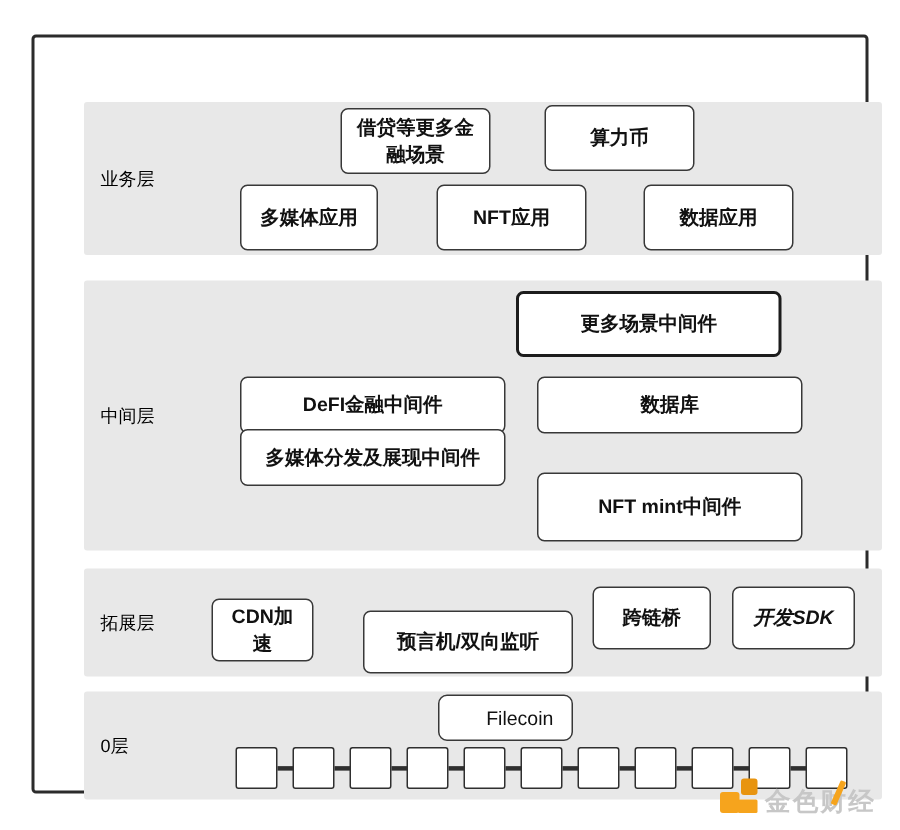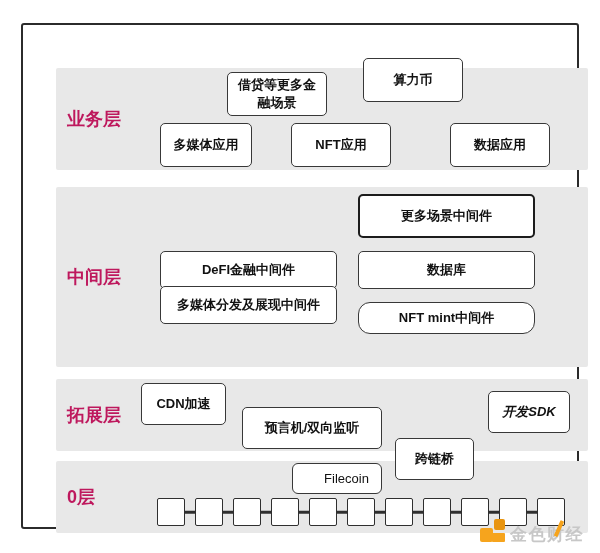--- a/index.html
+++ b/index.html
@@ -27,23 +27,23 @@
     border-radius:2px;
   }
   .band-business{top:43px;height:102px;}
   .band-middleware{top:162px;height:180px;}
   .band-extension{top:354px;height:72px;}
   .band-layer0{top:436px;height:72px;}
 
   .layer-label{
     position:absolute;
     left:44px;
-    font-size:18px;
-    font-weight:700;
-    color:#be185d;
+    font-size:12px;
+    font-weight:400;
+    color:#000000;
     line-height:16px;
     white-space:nowrap;
   }
   .ll-business{top:86px;}
   .ll-middleware{top:244px;}
   .ll-extension{top:382px;}
   .ll-layer0{top:464px;}
 
   .node{
     position:absolute;
@@ -56,34 +56,34 @@
     text-align:center;
     font-size:13px;
     font-weight:600;
     line-height:1.35;
     padding:2px 6px;
     box-sizing:border-box;
     color:#111;
   }
   
   .n-loan      {left:204px;top:47px;width:100px;height:44px;}
-  .n-hashpower {left:340px;top:33px;width:100px;height:44px;}
+  .n-hashpower {left:340px;top:45px;width:100px;height:44px;}
   .n-multimedia{left:137px;top:98px;width:92px;height:44px;}
   .n-nftapp    {left:268px;top:98px;width:100px;height:44px;text-align:center;}
-  .n-dataapp   {left:406px;top:98px;width:100px;height:44px;margin-left:21px;}
-  
-  .n-morescene {left:335px;top:169px;width:177px;height:44px;border:2.5px solid #1c1c1c;}
+  .n-dataapp   {left:406px;top:98px;width:100px;height:44px;}
+  
+  .n-morescene {left:321px;top:169px;width:177px;height:44px;border:2.5px solid #1c1c1c;}
   .n-defi      {left:137px;top:226px;width:177px;height:38px;}
   .n-database  {left:335px;top:226px;width:177px;height:38px;}
   .n-mmdist    {left:137px;top:261px;width:177px;height:38px;}
-  .n-nftmint   {left:335px;top:277px;width:177px;height:32px;border-radius:12px;}
-  
-  .n-cdn       {left:118px;top:358px;width:85px;height:42px;}
+  .n-nftmint   {left:335px;top:290px;width:177px;height:46px;}
+  
+  .n-cdn       {left:118px;top:374px;width:68px;height:42px;}
   .n-oracle    {left:219px;top:382px;width:140px;height:42px;}
-  .n-bridge    {left:372px;top:366px;width:79px;height:42px;margin-top:47px;}
+  .n-bridge    {left:372px;top:366px;width:79px;height:42px;}
   .n-sdk       {left:465px;top:366px;width:82px;height:42px;font-style:italic;}
   
   .n-filecoin  {left:269px;top:438px;width:90px;height:31px;font-weight:500;border-radius:6px;padding-left:25px;}
 
   .chain{
     position:absolute;
     left:134px;top:473px;
     display:flex;
     align-items:center;
   }

